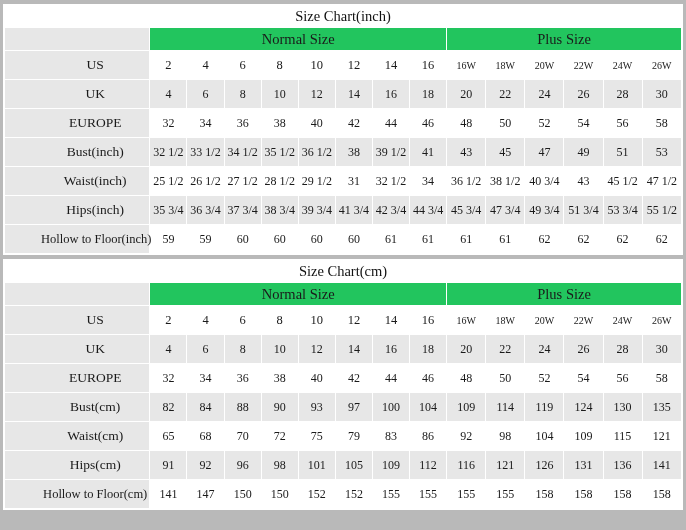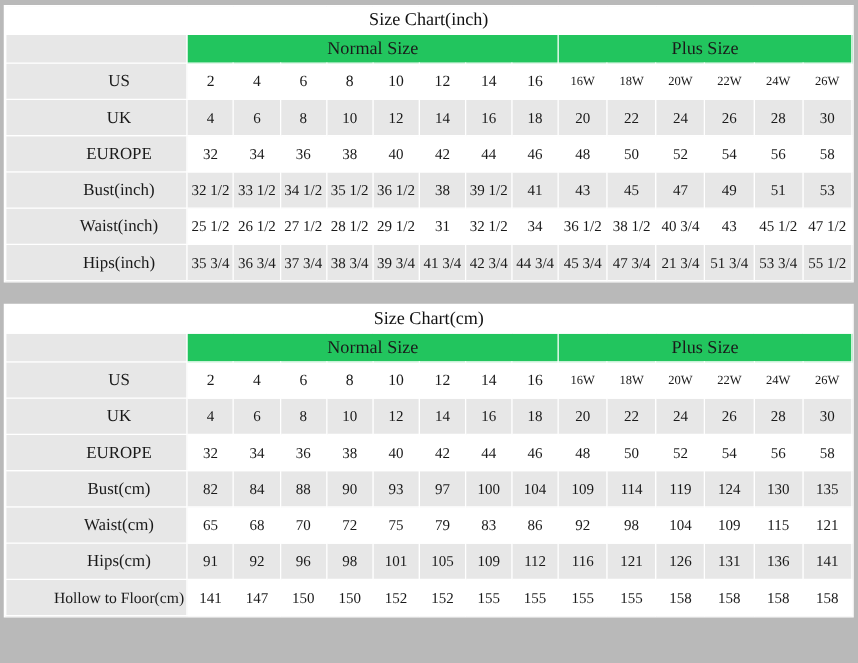--- a/index.html
+++ b/index.html
@@ -14,21 +14,21 @@
     color: #1a1a1a;
     overflow: hidden;
   }
   .page {
     width: 686px;
     height: 530px;
     box-sizing: border-box;
     padding: 4px 3px;
     display: flex;
     flex-direction: column;
-    gap: 17px;
+    gap: 4px;
   }
   .chart {
     background: #ffffff;
     border: 1px solid #ffffff;
     width: 680px;
     box-sizing: border-box;
   }
   table {
     border-collapse: collapse;
     table-layout: fixed;
@@ -197,24 +197,41 @@
           <td class="cell">35 3/4</td>
           <td class="cell">36 3/4</td>
           <td class="cell">37 3/4</td>
           <td class="cell">38 3/4</td>
           <td class="cell">39 3/4</td>
           <td class="cell">41 3/4</td>
           <td class="cell">42 3/4</td>
           <td class="cell">44 3/4</td>
           <td class="cell">45 3/4</td>
           <td class="cell">47 3/4</td>
-          <td class="cell">21 3/4</td>
+          <td class="cell">49 3/4</td>
           <td class="cell">51 3/4</td>
           <td class="cell">53 3/4</td>
           <td class="cell">55 1/2</td>
+        </tr>
+        <tr class="white">
+          <td class="rowlabel small">Hollow to Floor(inch)</td>
+          <td class="cell">59</td>
+          <td class="cell">59</td>
+          <td class="cell">60</td>
+          <td class="cell">60</td>
+          <td class="cell">60</td>
+          <td class="cell">60</td>
+          <td class="cell">61</td>
+          <td class="cell">61</td>
+          <td class="cell">61</td>
+          <td class="cell">61</td>
+          <td class="cell">62</td>
+          <td class="cell">62</td>
+          <td class="cell">62</td>
+          <td class="cell">62</td>
         </tr>
       </tbody>
     </table>
   </div>
 
   <div class="chart">
     <table>
       <colgroup>
         <col style="width:145px">
         <col span="8" style="width:37px">

